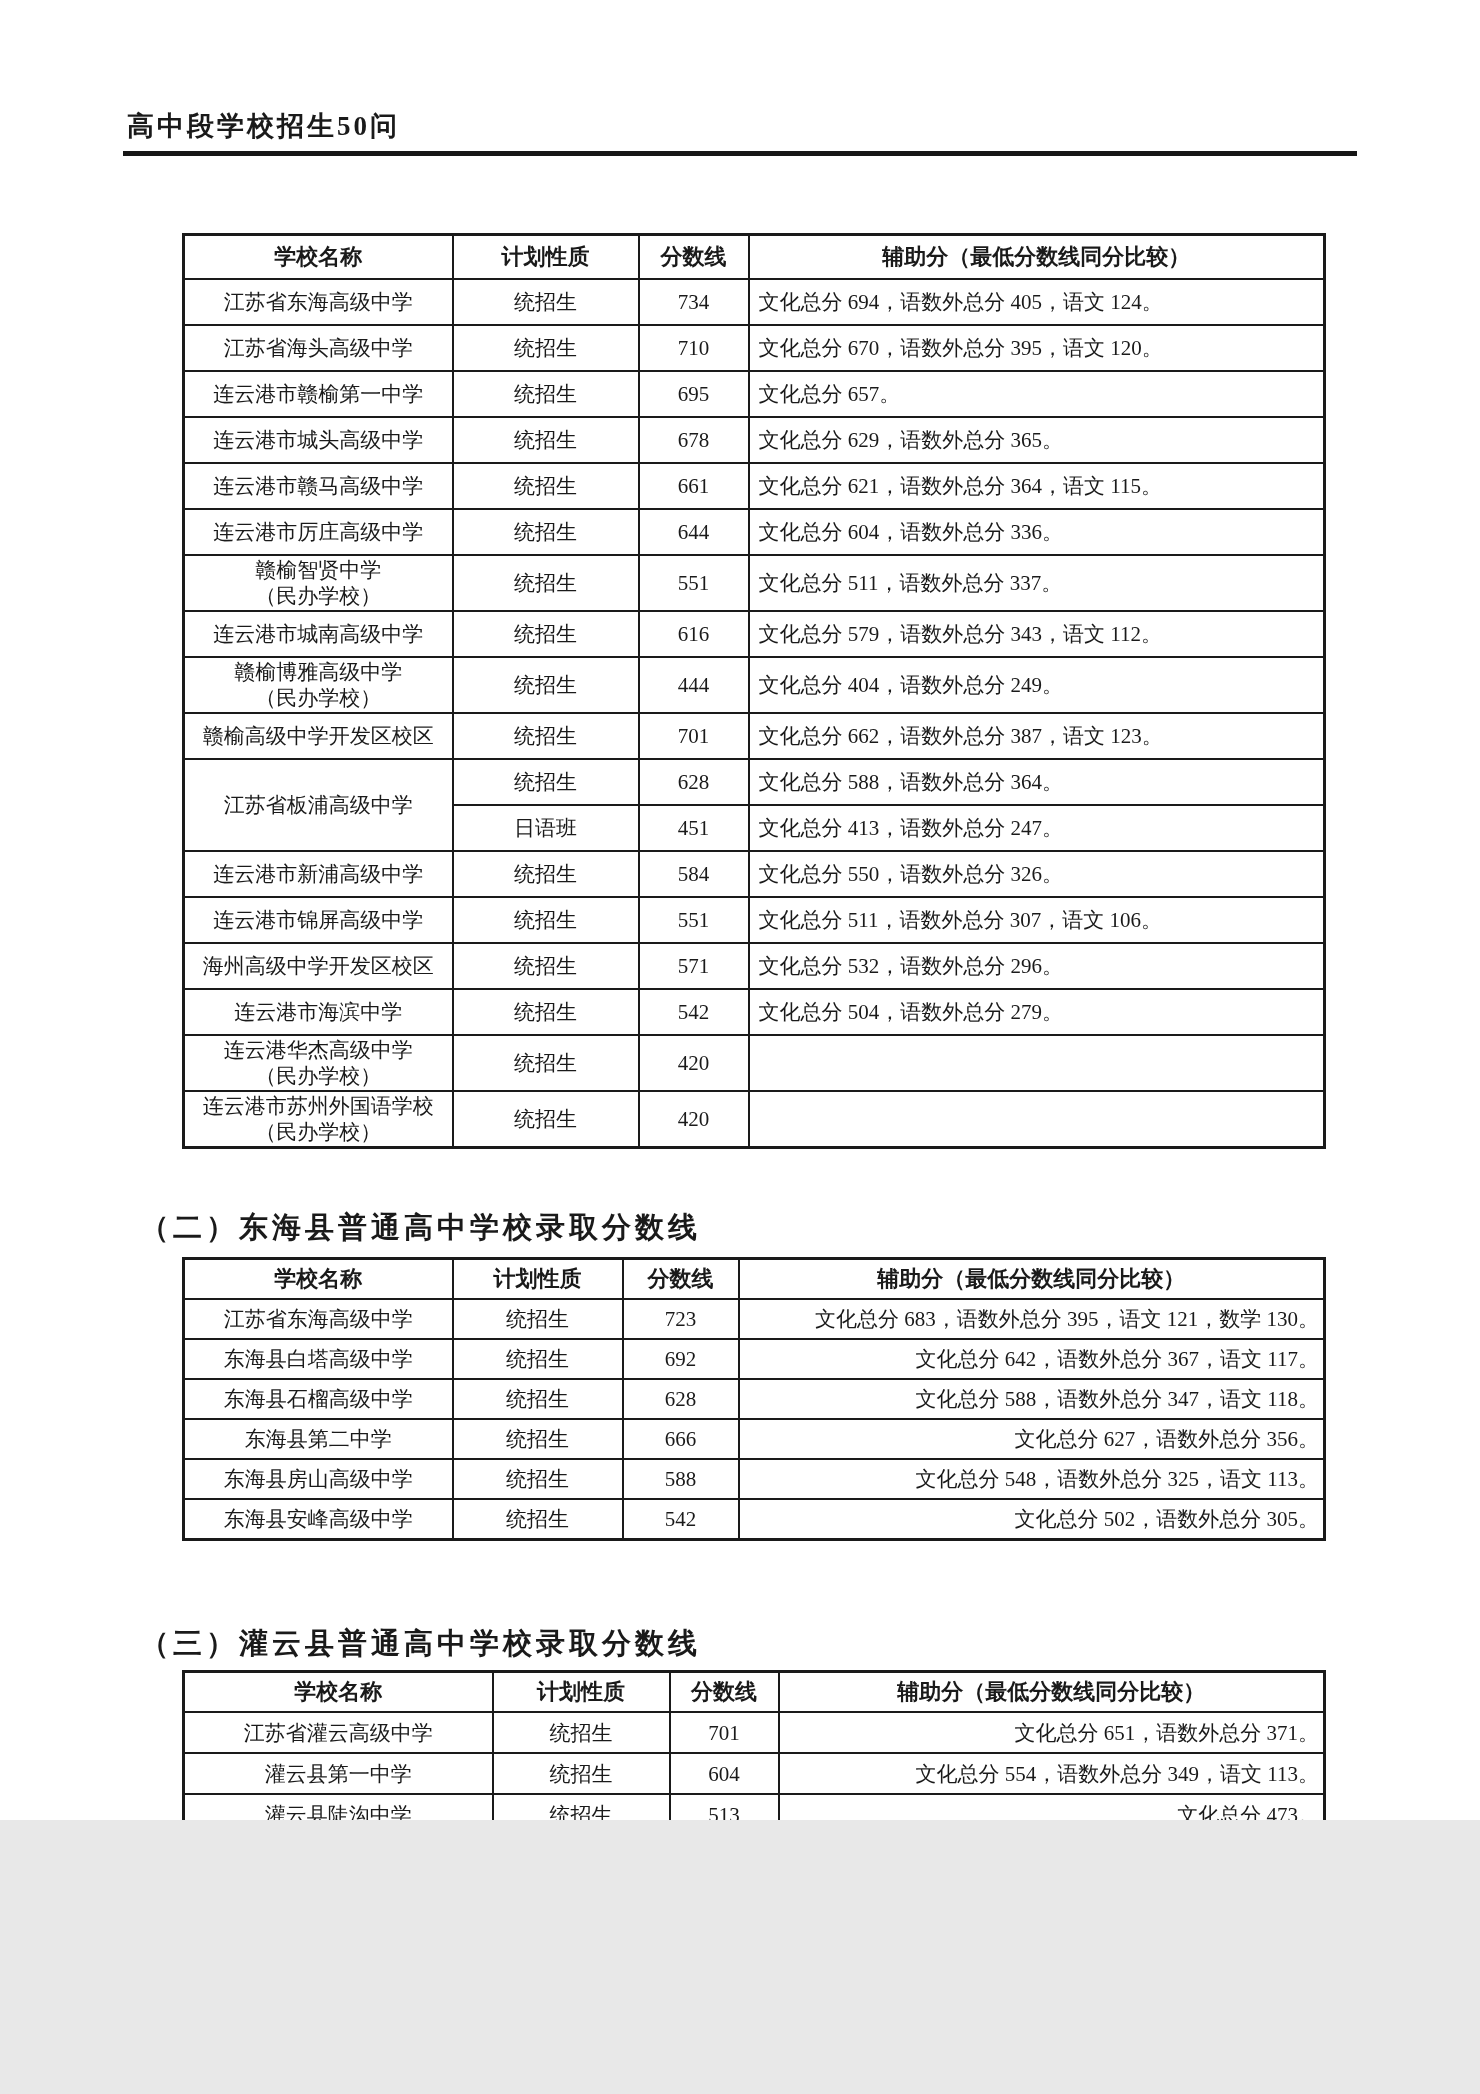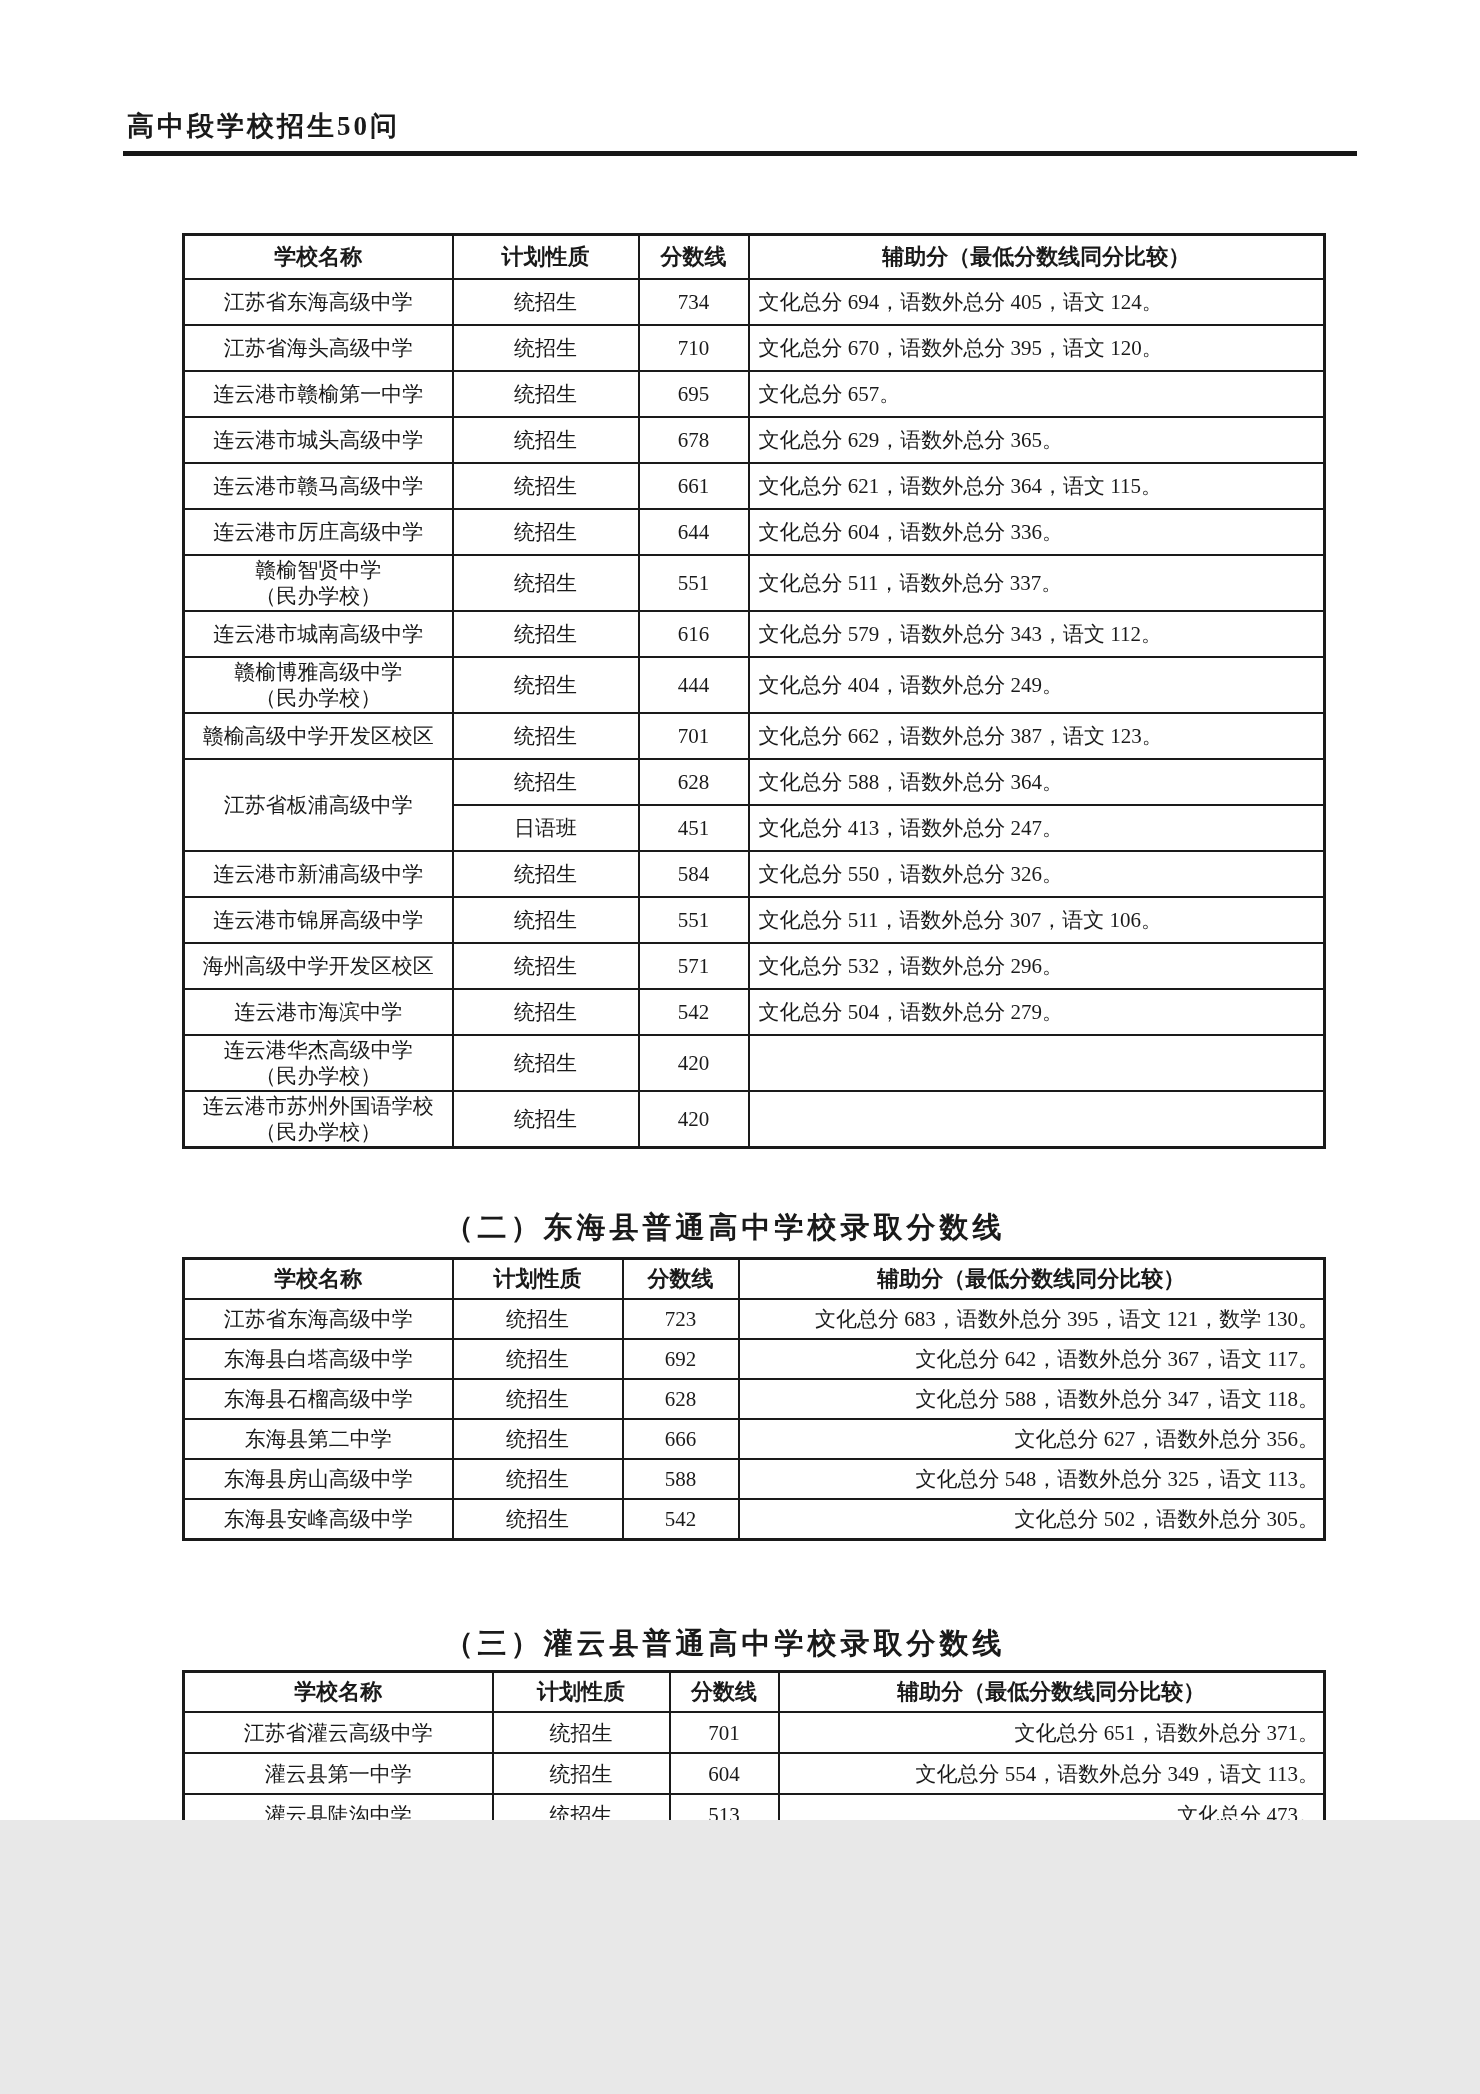--- a/index.html
+++ b/index.html
@@ -15,22 +15,21 @@
   .book-header-title{
     position:absolute;left:127px;top:108px;
     font-size:27px;font-weight:bold;letter-spacing:3px;
     font-family:"Liberation Serif","DejaVu Serif",serif;
   }
   .header-rule{
     position:absolute;left:123px;top:151px;
     width:1234px;height:5px;background:#161616;
   }
   .section-title{
-    position:absolute;left:108px;width:1234px;
-    text-align:center;
+    position:absolute;left:140px;width:1234px;
     font-size:29px;font-weight:bold;letter-spacing:4px;
     font-family:"Liberation Serif","DejaVu Serif",serif;
   }
   #section-title-2{top:1208px;}
   #section-title-3{top:1624px;}
   .tablewrap{position:absolute;left:182px;}
   #table-1{top:233px;}
   #table-2{top:1257px;}
   #table-3{top:1670px;}
   table{

